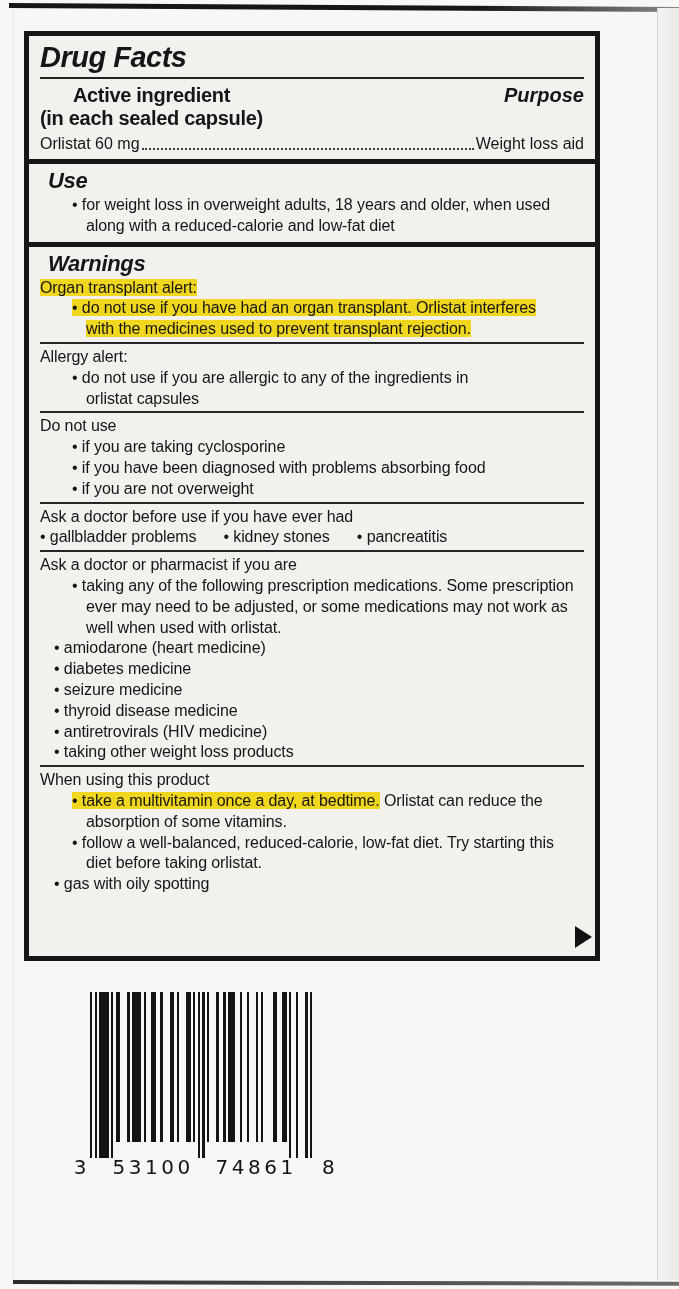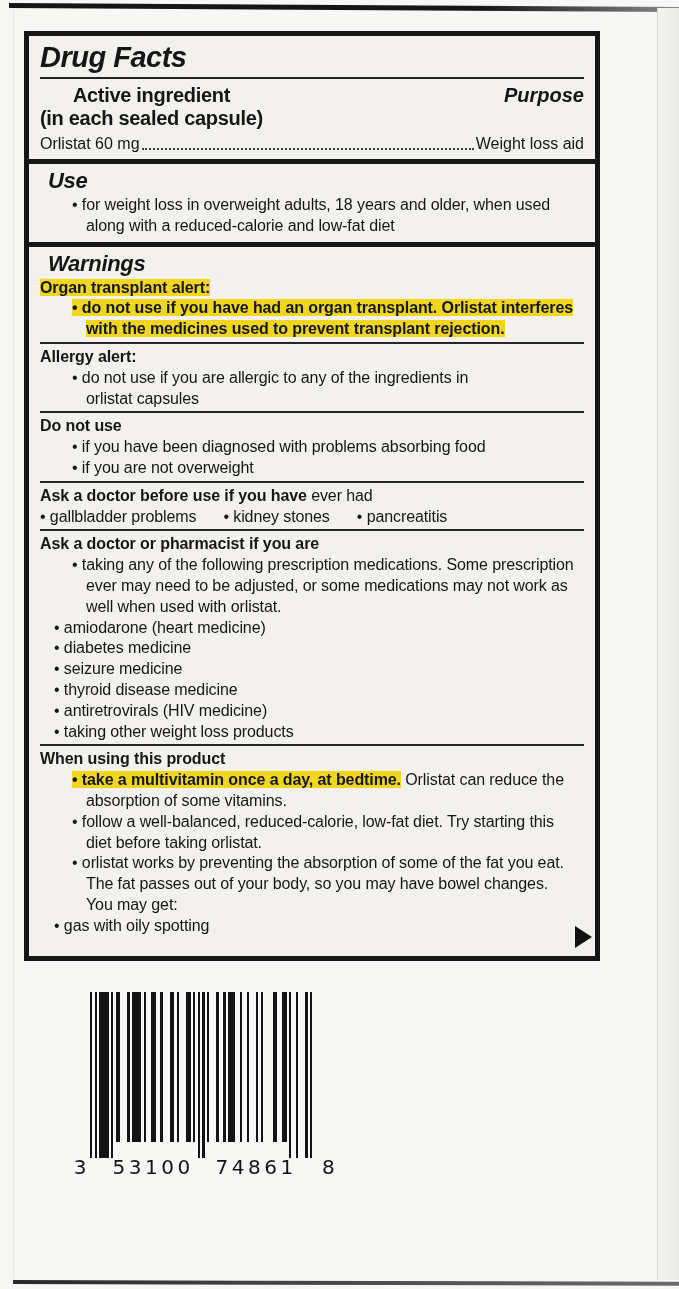--- a/index.html
+++ b/index.html
@@ -40,21 +40,21 @@
   .leader-fill { flex:1; border-bottom:2px dotted #3c3c3c; margin:0 2px 4px; }
 
   .sec-title { font-size:22px; line-height:26px; font-weight:bold; font-style:italic;
     letter-spacing:-0.3px; margin:0 8px 1px; }
   .warnings { flex:1; position:relative; padding-bottom:10px; }
 
   .p { margin:0; font-size:16px; line-height:20.8px; letter-spacing:-0.1px; }
   .head {}
   .bullet { padding-left:14px; text-indent:-14px;margin-left:32px; }
   .sub { padding-left:28px; text-indent:-14px; }
-  .b { font-weight:bold;text-align:right; }
+  .b { font-weight:normal;text-align:right; }
   .hl { background:var(--hl); box-decoration-break:clone; }
   .rule { border:0; border-top:2px solid #262626; margin:2px 0 3px; }
   .ib { display:inline-block; margin-right:27px; }
   .ib:last-child { margin-right:0; }
 
   .cont-arrow { position:absolute; right:3px; bottom:8px; width:0; height:0;
     border-top:11px solid transparent; border-bottom:11px solid transparent;
     border-left:17px solid #111; }
 
   
@@ -98,39 +98,39 @@
   <div class="sec warnings">
     <div class="sec-title">Warnings</div>
     <div>
         <p class="p head"><span class="b hl">Organ transplant alert:</span></p>
         <p class="p bullet"><span class="b hl">• do not use if you have had an organ transplant. Orlistat interferes</span><br><span class="b hl">with the medicines used to prevent transplant rejection.</span></p>
         <hr class="rule">
         <p class="p head"><span class="b">Allergy alert:</span></p>
         <p class="p bullet"><span>• do not use if you are allergic to any of the ingredients in</span><br><span>orlistat capsules</span></p>
         <hr class="rule">
         <p class="p head"><span class="b">Do not use</span></p>
+        <p class="p bullet"><span class="b">• if you are taking cyclosporine</span></p>
         <p class="p bullet"><span>• if you have been diagnosed with problems absorbing food</span></p>
         <p class="p bullet"><span>• if you are not overweight</span></p>
         <hr class="rule">
         <p class="p head"><span class="b">Ask a doctor before use if you have</span><span> ever had</span></p>
         <p class="p inline"><span class="ib">• gallbladder problems</span><span class="ib">• kidney stones</span><span class="ib">• pancreatitis</span></p>
         <hr class="rule">
         <p class="p head"><span class="b">Ask a doctor or pharmacist if you are</span></p>
         <p class="p bullet"><span>• taking any of the following prescription medications. Some prescription</span><br><span>ever may need to be adjusted, or some medications may not work as</span><br><span>well when used with orlistat.</span></p>
         <p class="p sub"><span>• amiodarone (heart medicine)</span></p>
         <p class="p sub"><span>• diabetes medicine</span></p>
         <p class="p sub"><span>• seizure medicine</span></p>
         <p class="p sub"><span>• thyroid disease medicine</span></p>
         <p class="p sub"><span>• antiretrovirals (HIV medicine)</span></p>
         <p class="p sub"><span>• taking other weight loss products</span></p>
         <hr class="rule">
         <p class="p head"><span class="b">When using this product</span></p>
         <p class="p bullet"><span class="b hl">• take a multivitamin once a day, at bedtime.</span><span> Orlistat can reduce the</span><br><span>absorption of some vitamins.</span></p>
         <p class="p bullet"><span>• follow a well-balanced, reduced-calorie, low-fat diet. Try starting this</span><br><span>diet before taking orlistat.</span></p>
-        <p class="p bullet"><span>• orlistat works by preventing the absorption of some of the fat you eat.</span><br><span>The fat passes out of your body, so you may have bowel changes.</span><br><span>You may get:</span></p>
         <p class="p sub"><span>• gas with oily spotting</span></p>
       </div>
     <div class="cont-arrow"></div>
   </div>
 
 </div>
 
 <div class="barcode-wrap">
   <svg id="barcode-svg" width="300" height="196">
       <rect x="38.00" y="2" width="2.34" height="166" fill="#141414" shape-rendering="crispEdges"></rect>

